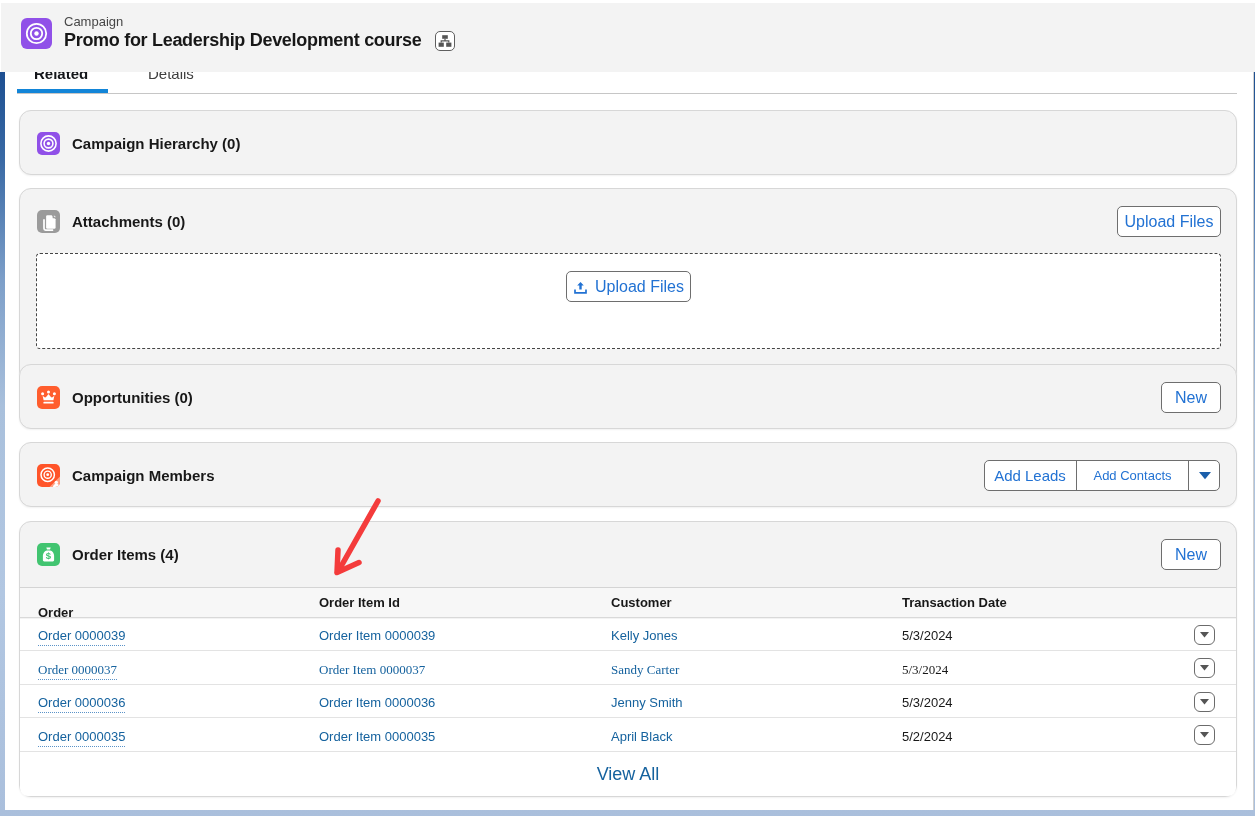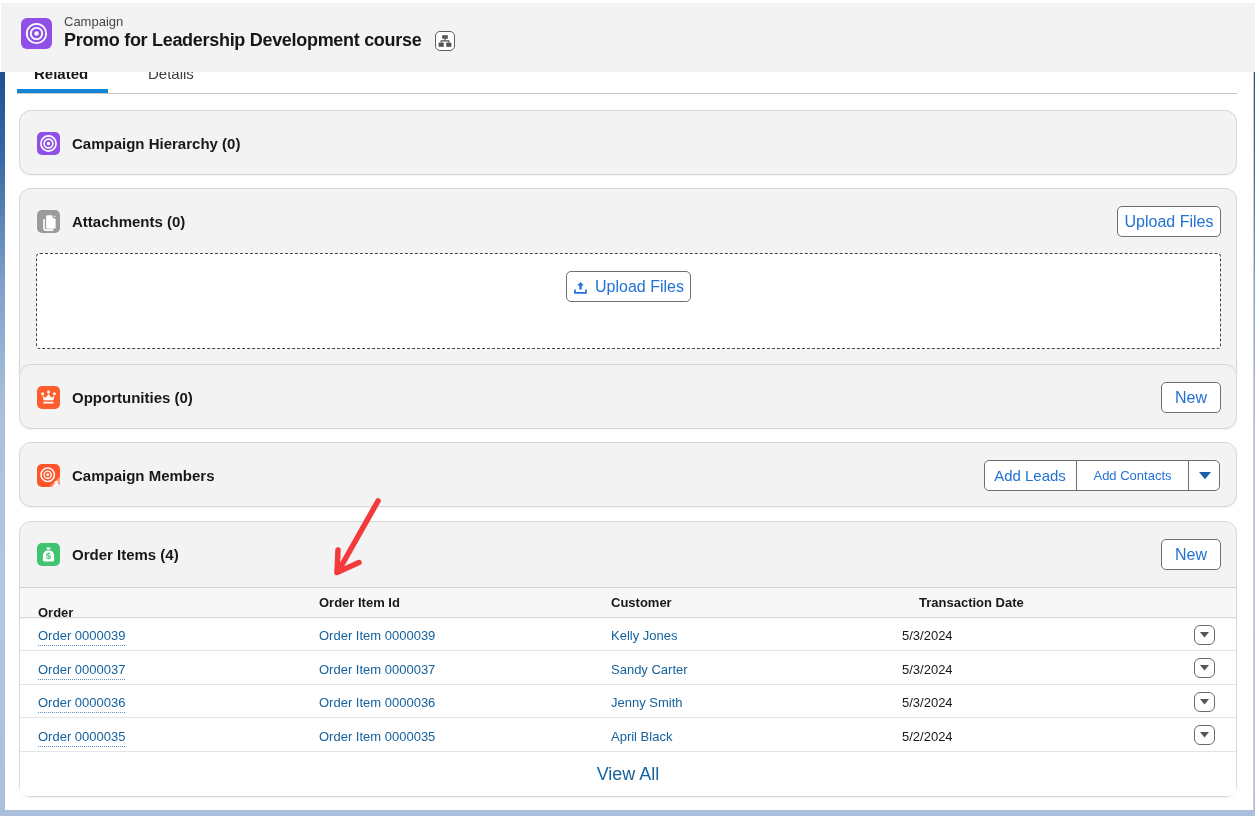--- a/index.html
+++ b/index.html
@@ -142,33 +142,33 @@
         <text x="11.5" y="16" font-size="9.5" font-weight="bold" fill="#41c470" text-anchor="middle" font-family="Liberation Sans">$</text>
       </svg>
     </div>
     <div class="ctitle">Order Items (4)</div>
     <div class="btn" style="left:1141px;top:17px;width:60px;height:31px;line-height:29px;">New</div>
 
     <div style="position:absolute;left:0;top:65px;width:1216px;height:31px;background:#f7f7f7;border-top:1px solid #d4d4d4;border-bottom:1px solid #d9d9d9;"></div>
     <div class="thead" style="left:18px;top:83px;">Order</div>
     <div class="thead" style="left:299px;top:73px;">Order Item Id</div>
     <div class="thead" style="left:591px;top:73px;">Customer</div>
-    <div class="thead" style="left:882px;top:73px;margin-left:17px;">Transaction Date</div>
+    <div class="thead" style="left:882px;top:73px;">Transaction Date</div>
 
     <div style="position:absolute;left:0;top:97px;width:1216px;height:134px;background:#fff;"></div>
     <div style="position:absolute;left:0;top:128px;width:1216px;height:1px;background:#e3e3e3;"></div>
     <div style="position:absolute;left:0;top:162px;width:1216px;height:1px;background:#e3e3e3;"></div>
     <div style="position:absolute;left:0;top:195px;width:1216px;height:1px;background:#e3e3e3;"></div>
     <div class="row" style="top:106px;">
       <span class="c1"><a class="link dot" href="#">Order 0000039</a></span>
       <span class="c2"><a class="link" href="#">Order Item 0000039</a></span>
       <span class="c3"><a class="link" href="#">Kelly Jones</a></span>
       <span class="c4">5/3/2024</span>
     </div>
-    <div class="row" style="top:140px;">
+    <div class="row" style="top:140px;font-family:Liberation Serif, serif;">
       <span class="c1"><a class="link dot" href="#">Order 0000037</a></span>
       <span class="c2"><a class="link" href="#">Order Item 0000037</a></span>
       <span class="c3"><a class="link" href="#">Sandy Carter</a></span>
       <span class="c4">5/3/2024</span>
     </div>
     <div class="row" style="top:173px;">
       <span class="c1"><a class="link dot" href="#">Order 0000036</a></span>
       <span class="c2"><a class="link" href="#">Order Item 0000036</a></span>
       <span class="c3"><a class="link" href="#">Jenny Smith</a></span>
       <span class="c4">5/3/2024</span>

